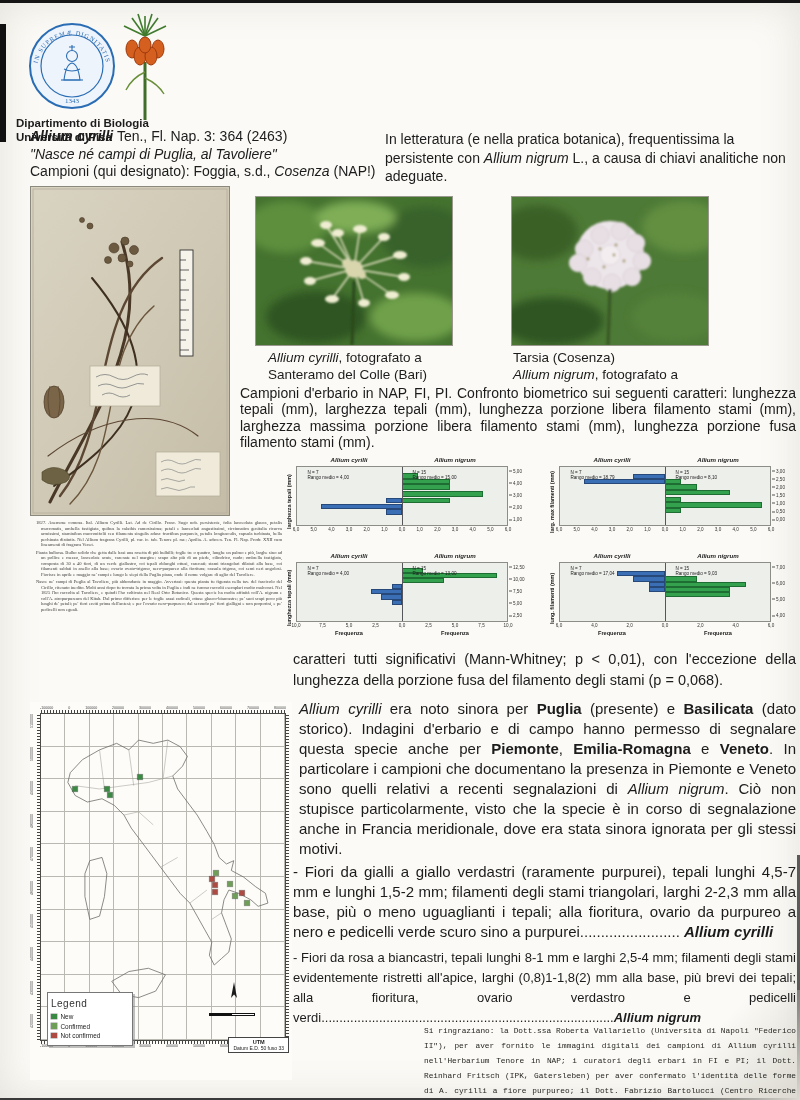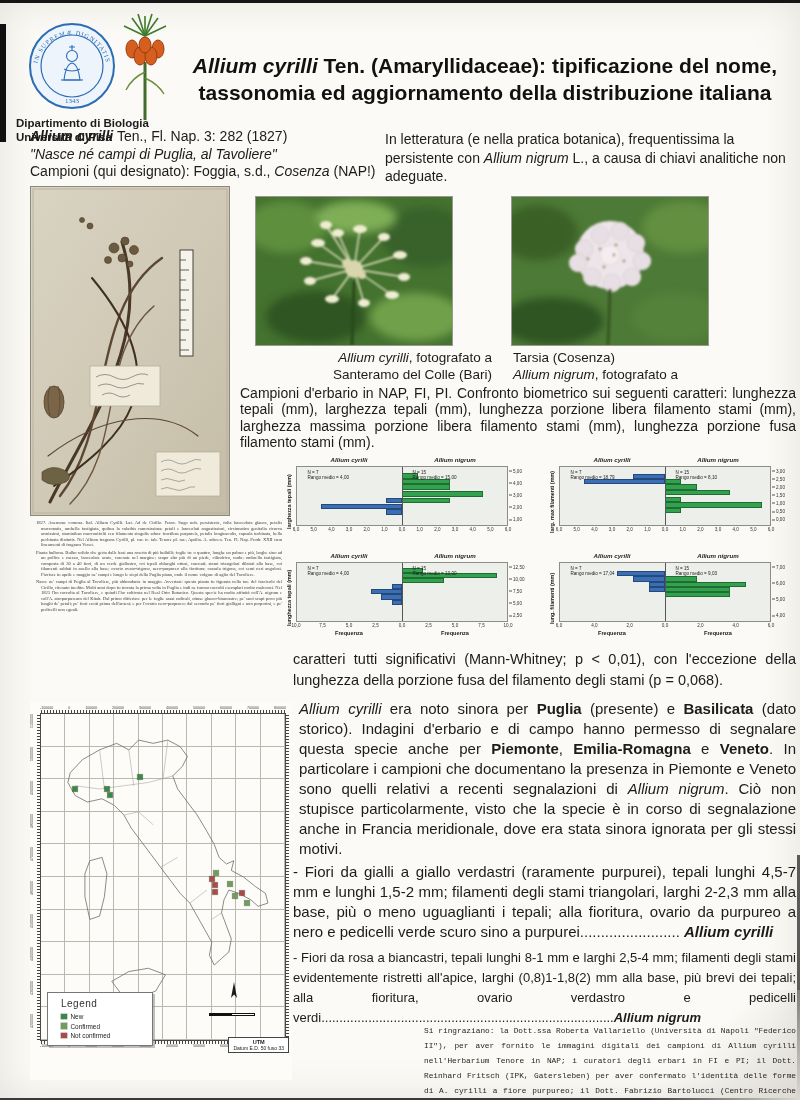--- a/index.html
+++ b/index.html
@@ -29,21 +29,21 @@
   .herbarium{position:absolute;left:30px;top:186px;width:200px;height:330px;}
   .scan-block{position:absolute;left:36px;top:520px;width:246px;height:182px;
         font-family:"Liberation Serif",serif;font-size:4.6px;line-height:5.5px;color:#3d3d3d;
         text-align:justify;filter:blur(.2px);}
   .scan-block p{margin:0 0 2px 0;text-indent:-5px;padding-left:5px;}
 
   
   .photo{position:absolute;width:196px;height:148px;border:1px solid #9a988e;}
   .photo1{left:255px;top:196px;} .photo2{left:511px;top:196px;}
   .caption{position:absolute;width:230px;font-size:13.5px;line-height:17px;}
-  .caption1{left:262px;top:349px;text-align:right;} .caption2{left:513px;top:349px;}
+  .caption1{left:268px;top:349px;} .caption2{left:513px;top:349px;}
 
   
   .para{position:absolute;text-align:justify;}
   .campioni{left:240px;top:385px;width:556px;font-size:14px;line-height:16.4px;}
   .caratteri{left:293px;top:649px;width:503px;font-size:14.5px;line-height:21px;}
   .distribution{left:299px;top:699px;width:497px;font-size:15px;line-height:20px;}
   .key1{left:293px;top:862px;width:503px;font-size:15px;line-height:20px;}
   .key2{left:293px;top:948px;width:503px;font-size:13px;line-height:20px;}
   .acks{left:424px;top:1024px;width:372px;font-family:Liberation Mono, monospace;
         font-size:7.8px;line-height:15px;color:#272722;text-align:justify;}
@@ -90,21 +90,21 @@
   .tickstrip{position:absolute;background:transparent;}
   .ts-top{left:0;right:0;top:-4px;height:3px;background:repeating-linear-gradient(90deg,#444 0 1px,transparent 1px 3px);}
   .ts-bottom{left:0;right:0;bottom:-4px;height:3px;background:repeating-linear-gradient(90deg,#444 0 1px,transparent 1px 3px);}
   .ts-left{top:0;bottom:0;left:-4px;width:3px;background:repeating-linear-gradient(0deg,#444 0 1px,transparent 1px 3px);}
   .ts-right{top:0;bottom:0;right:-4px;width:3px;background:repeating-linear-gradient(0deg,#444 0 1px,transparent 1px 3px);}
   .italy-svg{position:absolute;inset:0;width:100%;height:100%;}
   .markers{position:absolute;inset:0;}
   .marker{position:absolute;width:5px;height:5px;transform:translate(-50%,-50%);
         box-shadow:0 0 0 .6px rgba(20,20,20,.45);}
   .legend{position:absolute;left:6px;bottom:-6px;width:78px;background:#fff;
-        border:1px solid #777;box-shadow:2px 2px 0 rgba(130,130,130,.5);padding:5px 13px 6px;z-index:3;}
+        border:1px solid #777;box-shadow:2px 2px 0 rgba(130,130,130,.5);padding:5px 3px 6px;z-index:3;}
   .legend-title{font-size:10px;color:#333;letter-spacing:.5px;margin-bottom:4px;}
   .legend-item{display:flex;align-items:center;gap:4px;font-size:6.4px;color:#222;margin-top:2.5px;}
   .legend-swatch{width:5.5px;height:5.5px;box-shadow:0 0 0 .5px rgba(0,0,0,.4);}
   .north{position:absolute;left:77%;top:82%;width:10px;height:20px;}
   .scalebar{position:absolute;left:69%;top:91.5%;display:flex;align-items:center;gap:2px;
         font-size:4px;color:#222;}
   .scalebar .bar{width:46px;height:3px;border:.8px solid #111;
         background:linear-gradient(90deg,#111 0 50%,#fff 50% 100%);}
   .utm-box{position:absolute;right:-4px;bottom:-13px;background:#fff;border:1px solid #444;
         padding:1px 4px;text-align:center;z-index:3;}
@@ -163,27 +163,23 @@
       <g stroke="#6a8f3a" stroke-width="1.4" fill="none">
         <path d="M31,60 Q18,66 12,78"></path>
           <path d="M31,66 Q44,72 50,82"></path>
       </g>
     </svg>
   </div>
   <div class="affiliation">
     <div>Dipartimento di Biologia</div>
     <div>Università di Pisa</div>
   </div>
-  <div class="title">
-    <div><span class="seg-i">Allium cyrilli</span><span>  Ten. (Amaryllidaceae): tipificazione del nome,</span></div>
-    <div>tassonomia ed aggiornamento della distribuzione italiana</div>
-  </div>
 
   <div class="nomenclature">
-    <div><span class="seg-bi">Allium cyrilli</span><span> Ten., Fl. Nap. 3: 282 (1827)</span></div>
+    <div><span class="seg-bi">Allium cyrilli</span><span> Ten., Fl. Nap. 3: 364 (2463)</span></div>
     <div><span class="seg-i">"Nasce né campi di Puglia, al Tavoliere"</span></div>
     <div><span>Campioni (qui designato): Foggia, s.d., </span><span class="seg-i">Cosenza</span><span> (NAP!)</span></div>
   </div>
   <div class="intro"><span>In letteratura (e nella pratica botanica), frequentissima la persistente con </span><span class="seg-i">Allium nigrum</span><span> L., a causa di chiavi analitiche non adeguate.</span></div>
 
   <div class="herbarium">
     <svg viewBox="0 0 200 330" width="200" height="330">
       <defs>
         <linearGradient id="hg" x1="0" y1="0" x2="1" y2="1">
           <stop offset="0" stop-color="#d9d3c2"></stop>

